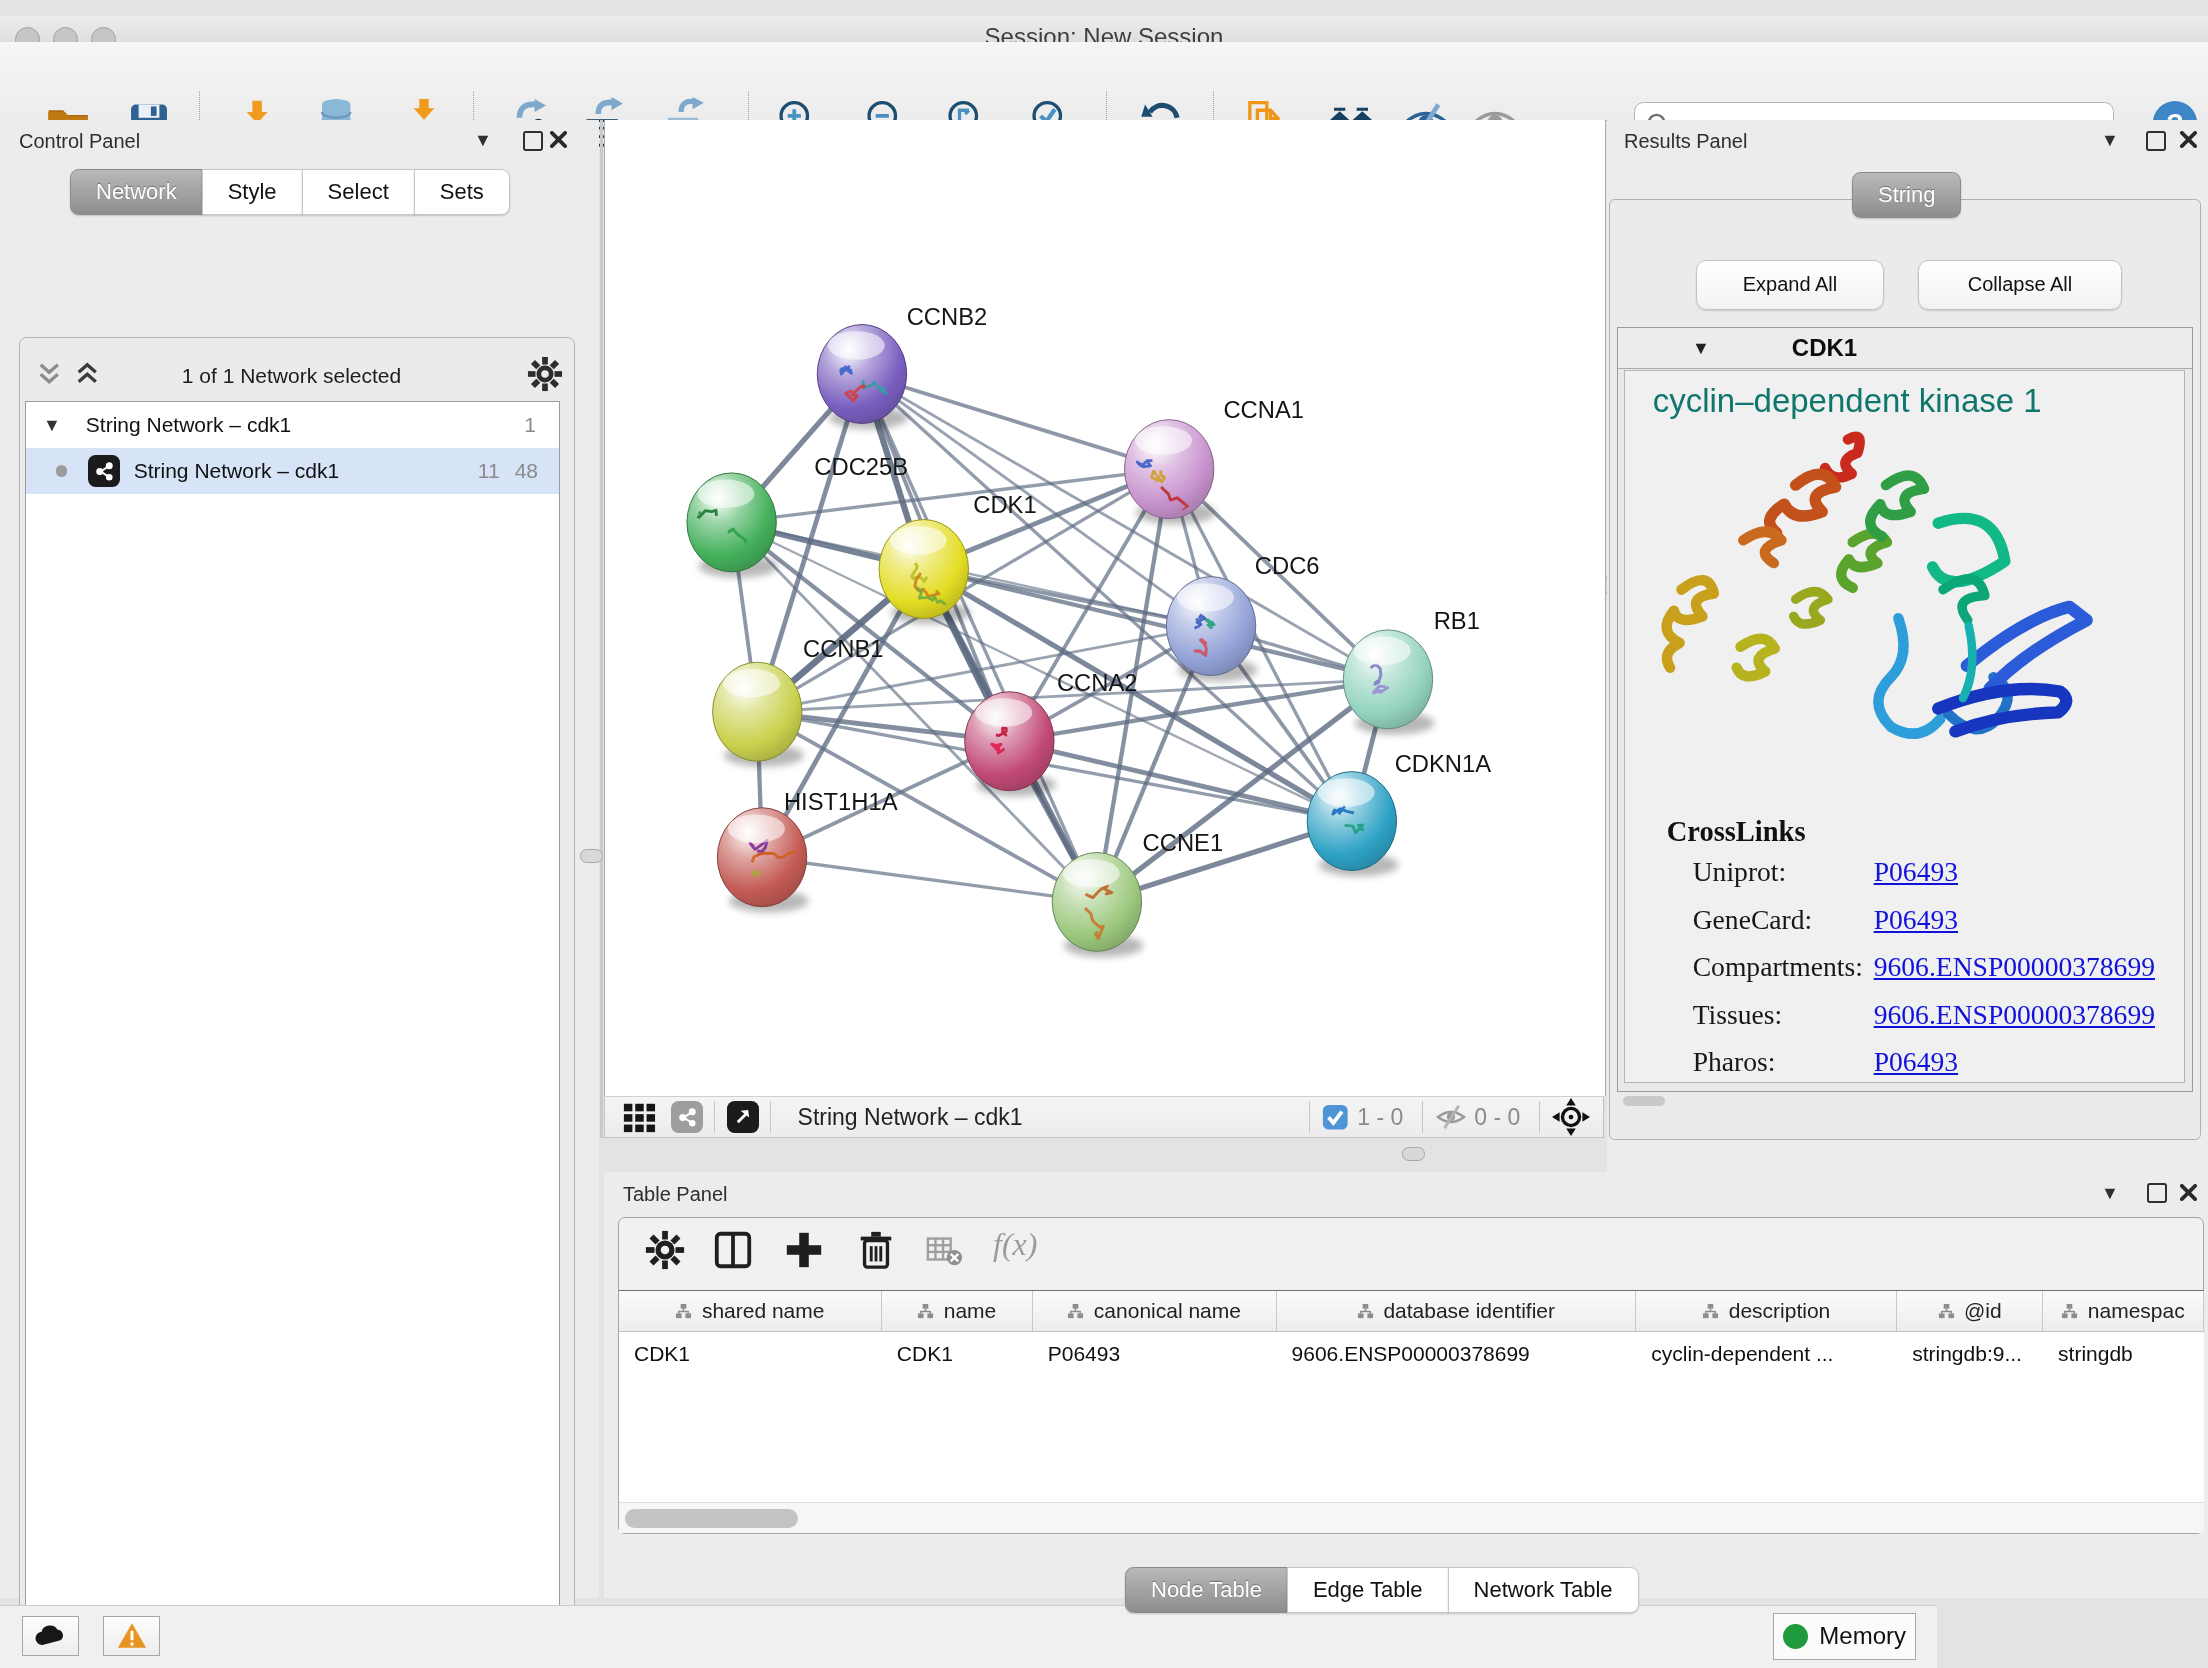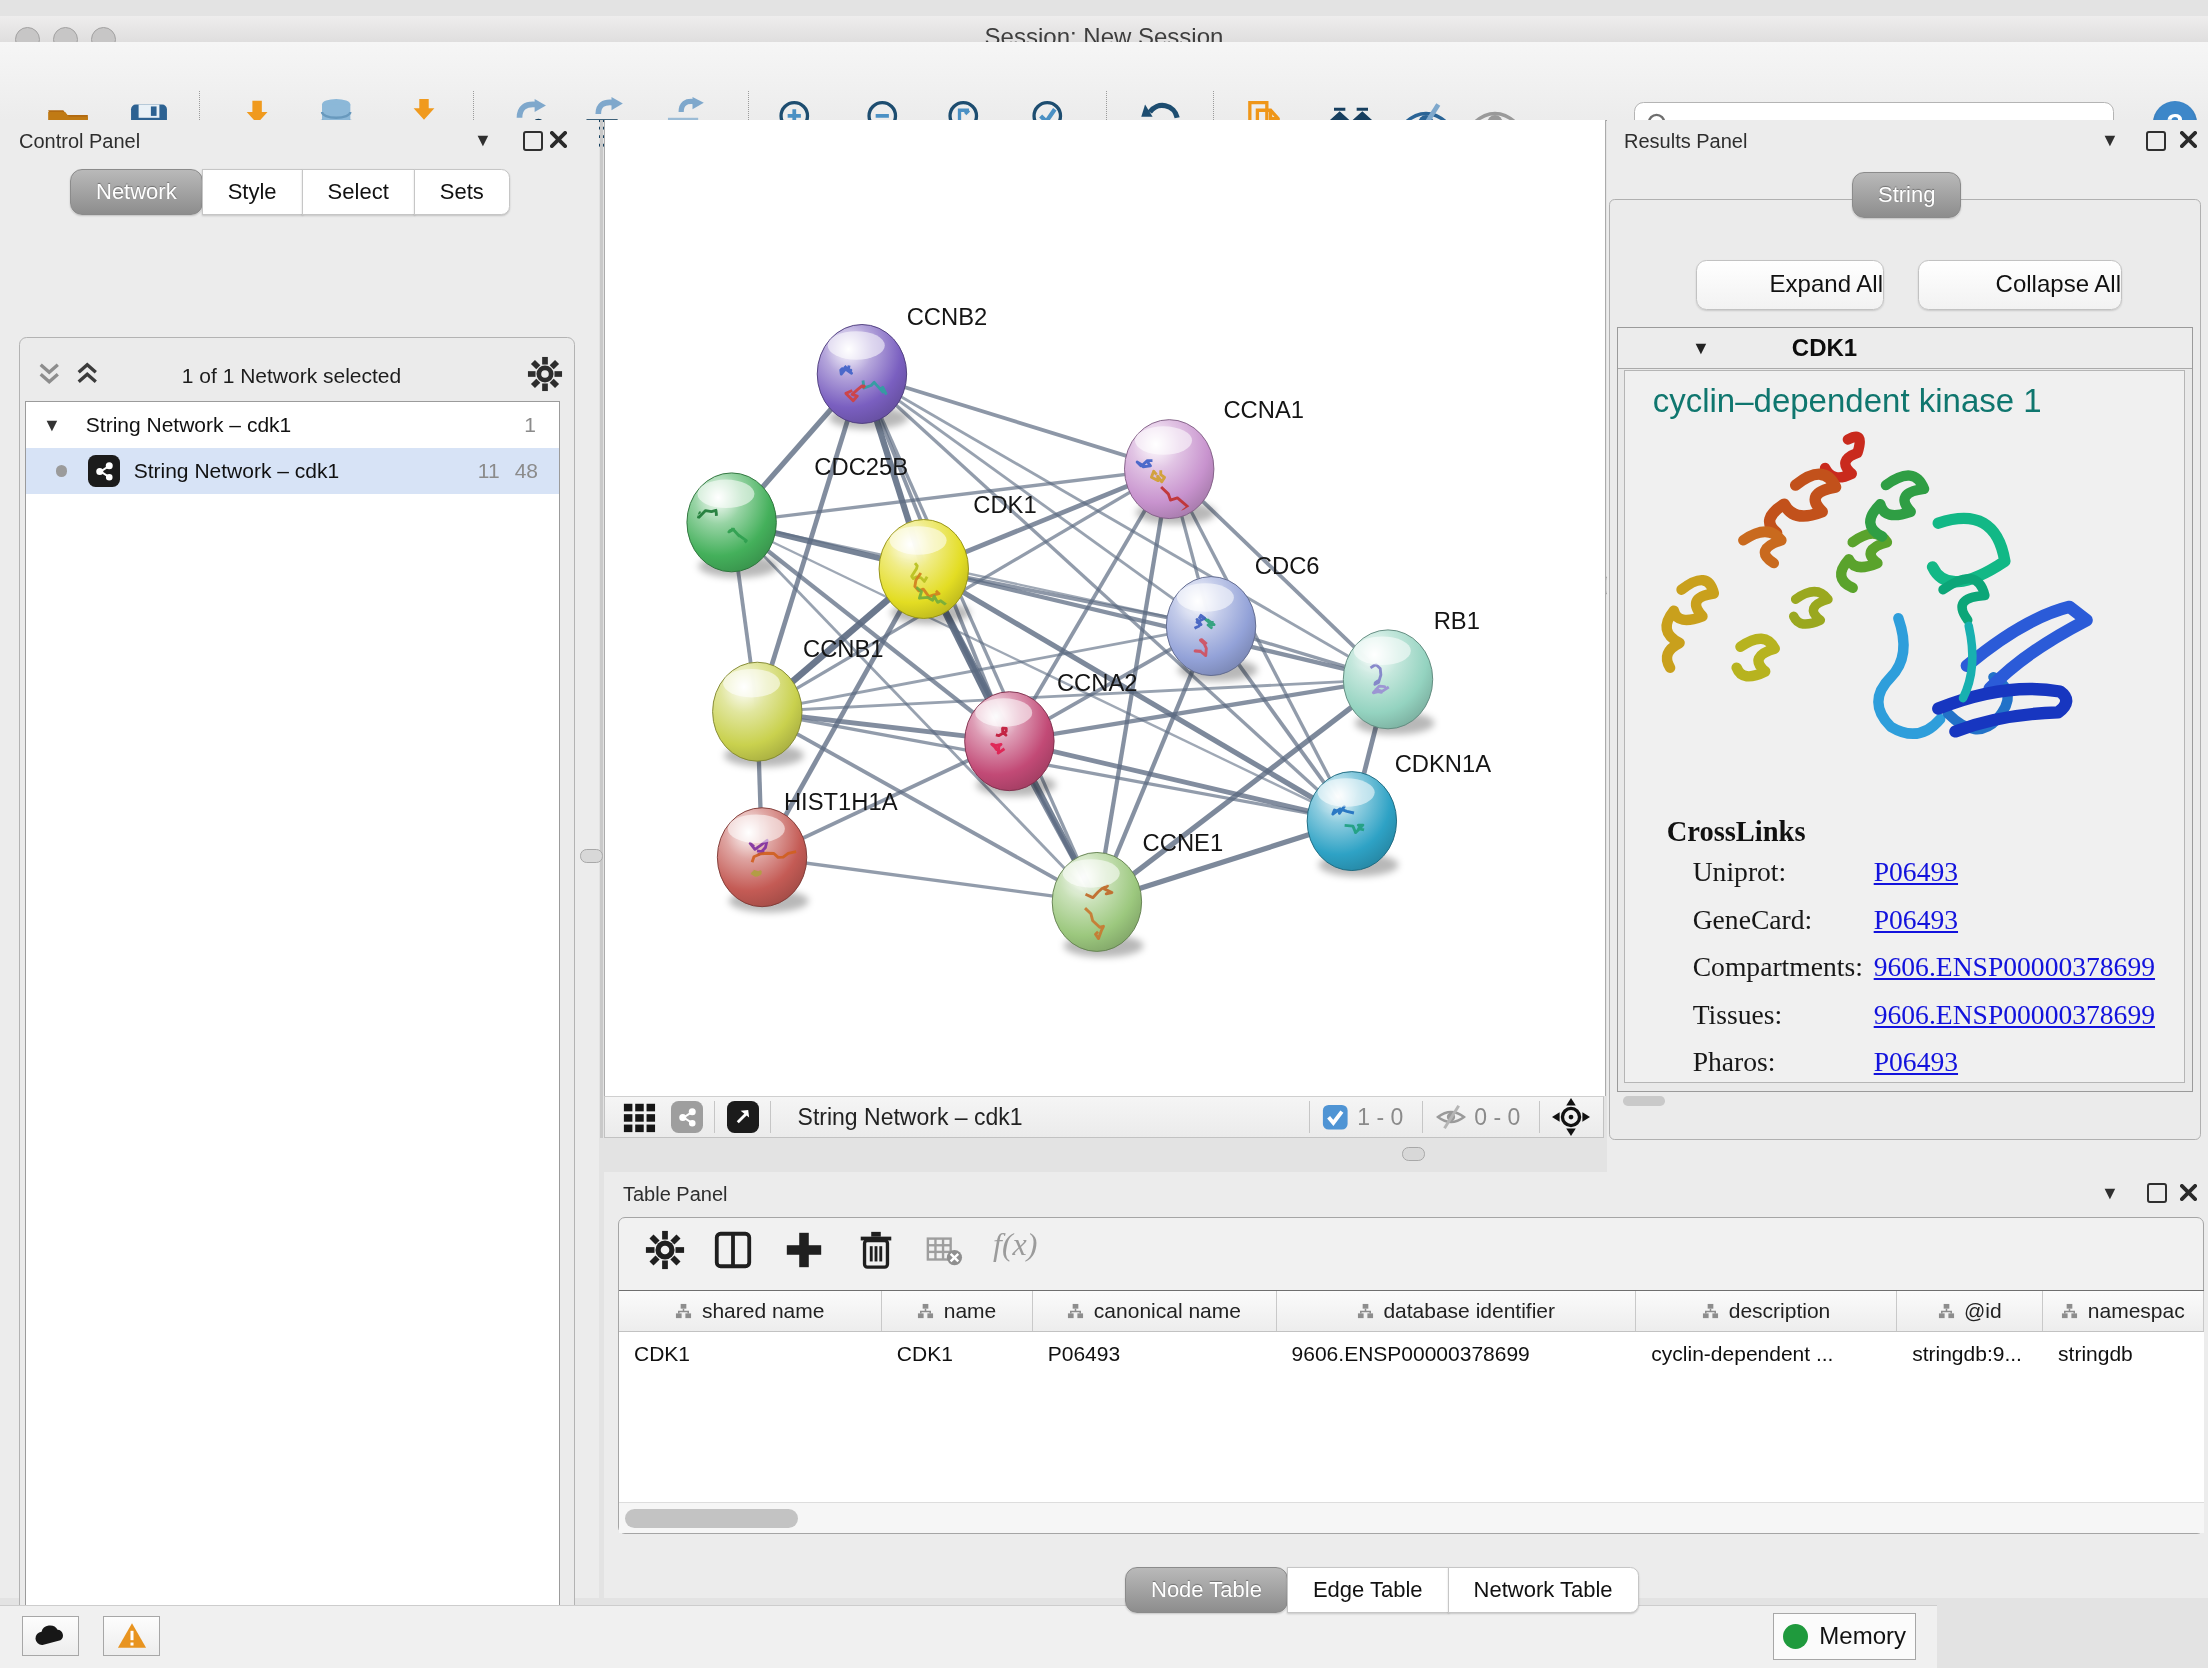--- a/index.html
+++ b/index.html
@@ -33,21 +33,21 @@
   .float-sq{width:16px;height:16px;border:2.4px solid #2f2f2f;border-radius:2.9px;}
   .xicon{width:17px;height:17px;}
   
   .tabset{position:absolute;display:flex;}
   .tab{height:44px;line-height:44px;padding:0 25px;background:#fff;border:1px solid #c6c6c6;
     margin-left:-1px;font-size:22px;color:#111;cursor:pointer;box-shadow:0 1px 1.9px rgba(0,0,0,.18);}
   .tab:first-child{border-radius:8.6px 0 0 8.6px;margin-left:0;}
   .tab:last-child{border-radius:0 8.6px 8.6px 0;}
   .tab.only{border-radius:8.6px;}
   .tab.active{background:linear-gradient(#b9b9b9,#8d8d8d);color:#fff;border-color:#8b8b8b;
-    text-shadow:0 -1px 1px rgba(0,0,0,.35);border-radius:12px;}
+    text-shadow:0 -1px 1px rgba(0,0,0,.35);}
   
   #cp-box{left:19px;top:217px;width:554px;height:1364px;background:#ebebeb;border:1px solid #b3b3b3;border-radius:7.6px;}
   #cp-selrow{left:25px;top:238px;width:542px;height:40px;}
   #cp-status{position:absolute;left:0;top:5.7px;width:533px;text-align:center;font-size:21px;color:#1d1d1d;}
   #net-list{left:25px;top:281px;width:535px;height:1272px;background:#fff;border:1px solid #9b9b9b;box-sizing:border-box;}
   .net-row{position:relative;height:46px;display:flex;align-items:center;font-size:21px;color:#111;}
   .net-row .cnt{color:#8b8b8b;}
   #net-row-child{background:#d7e3f6;}
   .blk-ic{width:32px;height:32px;background:#1b1b1b;border-radius:7.6px;display:flex;align-items:center;justify-content:center;}
   
@@ -57,21 +57,21 @@
   #canvas{left:604px;top:120px;width:1000px;height:976px;background:#fff;
     border-left:1px solid #ababab;border-right:1px solid #ababab;}
   #canvas-bar{left:604px;top:1096px;width:1000px;height:42px;background:linear-gradient(#f5f5f5,#ebebeb);
     border:1px solid #c2c2c2;border-top:1px solid #cfcfcf;box-sizing:border-box;display:flex;align-items:center;}
   .cb-sep{width:1px;height:32px;background:#c6c6c6;margin:0 11.4px;}
   #canvas-title{font-size:23px;color:#222;margin-left:15px;flex:0 0 auto;}
   .cb-count{font-size:23px;color:#8a8a8a;margin:0 7.6px;}
   
   #rp-box{left:1609px;top:199px;width:590px;height:939px;background:#ebebeb;border:1px solid #b0b0b0;border-radius:5.7px;}
   .rbtn{position:absolute;height:48px;background:linear-gradient(#ffffff,#f2f2f2);border:1px solid #c2c2c2;
-    border-radius:10.5px;font-size:24px;color:#111;text-align:right;line-height:46px;cursor:pointer;
+    border-radius:10.5px;font-size:20px;color:#111;text-align:center;line-height:46px;cursor:pointer;
     box-shadow:0 1px 1.9px rgba(0,0,0,.15);}
   #cdk-card{left:1617px;top:327px;width:574px;height:763px;border:1px solid #9a9a9a;background:#e9e9e9;}
   #cdk-head{height:40px;border-bottom:1px solid #aaa;display:flex;align-items:center;background:#ececec;}
   #cdk-body{position:absolute;left:5.7px;top:42px;width:561px;height:713px;background:#f0f0f0;border:1px solid #b5b5b5;box-sizing:border-box;}
   #cdk-desc{position:absolute;left:28px;top:11.4px;font-size:33px;color:#0f766e;}
   .xl{font-family:"Liberation Serif",serif;}
   #xl-title{position:absolute;left:42px;top:445px;font-size:28.5px;font-weight:bold;color:#111;}
   .xl-row{position:absolute;left:68px;width:476px;height:48px;font-size:27.6px;color:#171717;}
   .xl-row a{position:absolute;left:181px;color:#1212dd;text-decoration:underline;cursor:pointer;}
   

